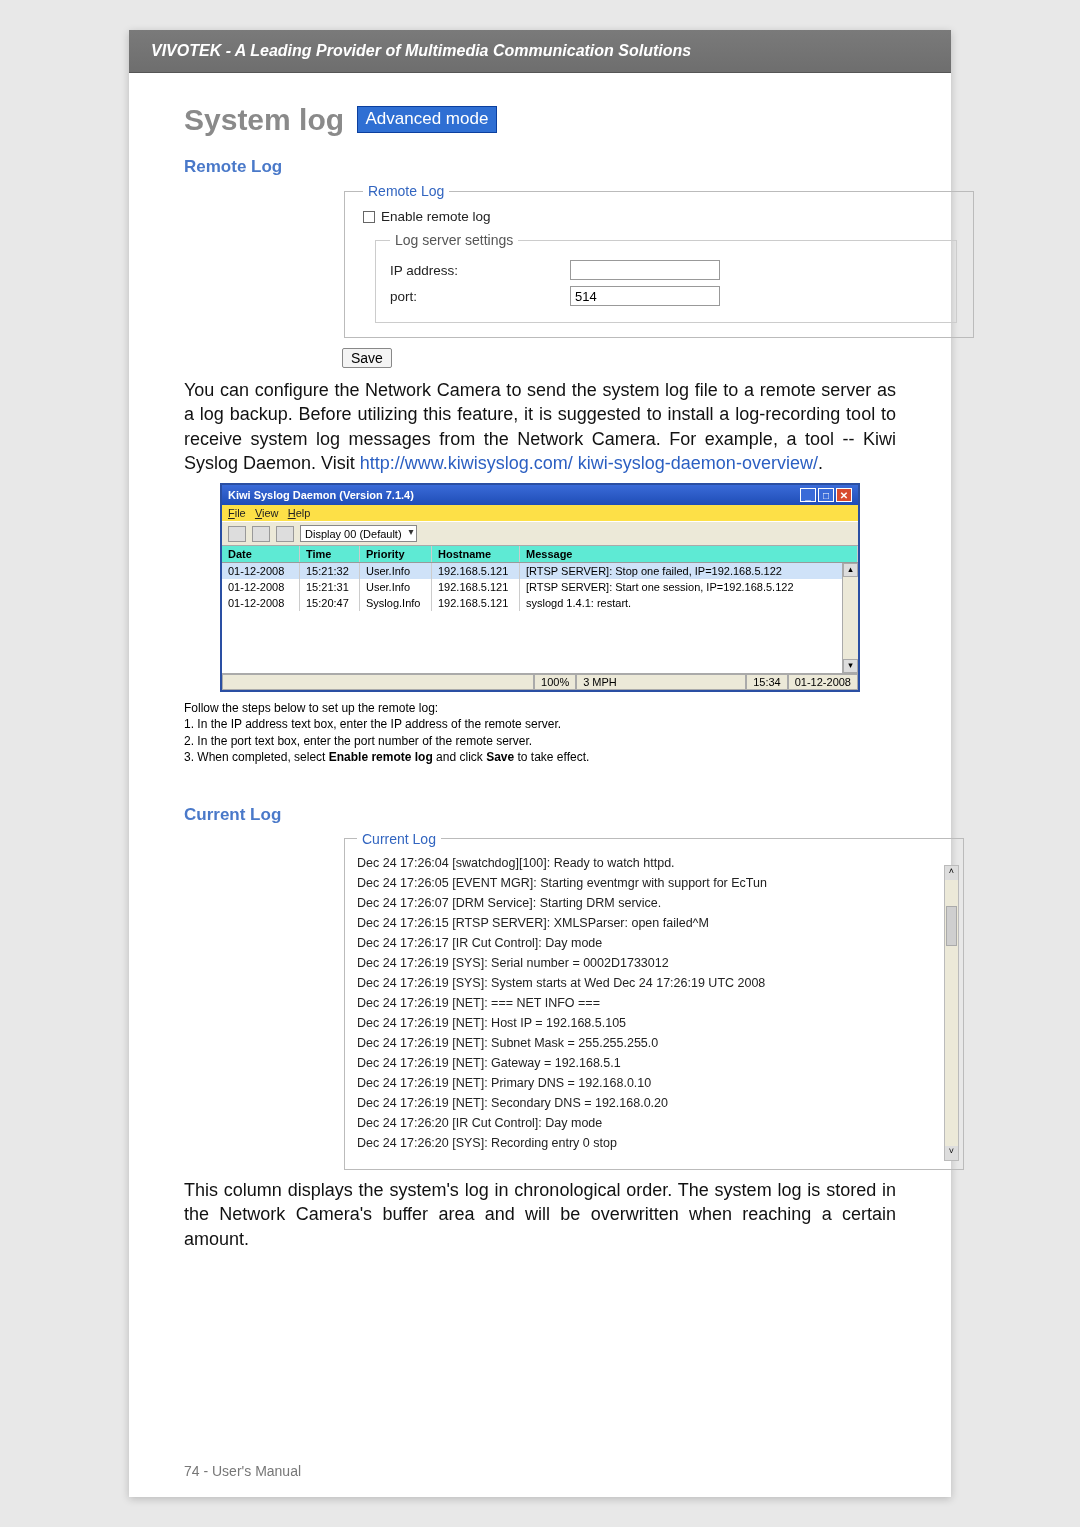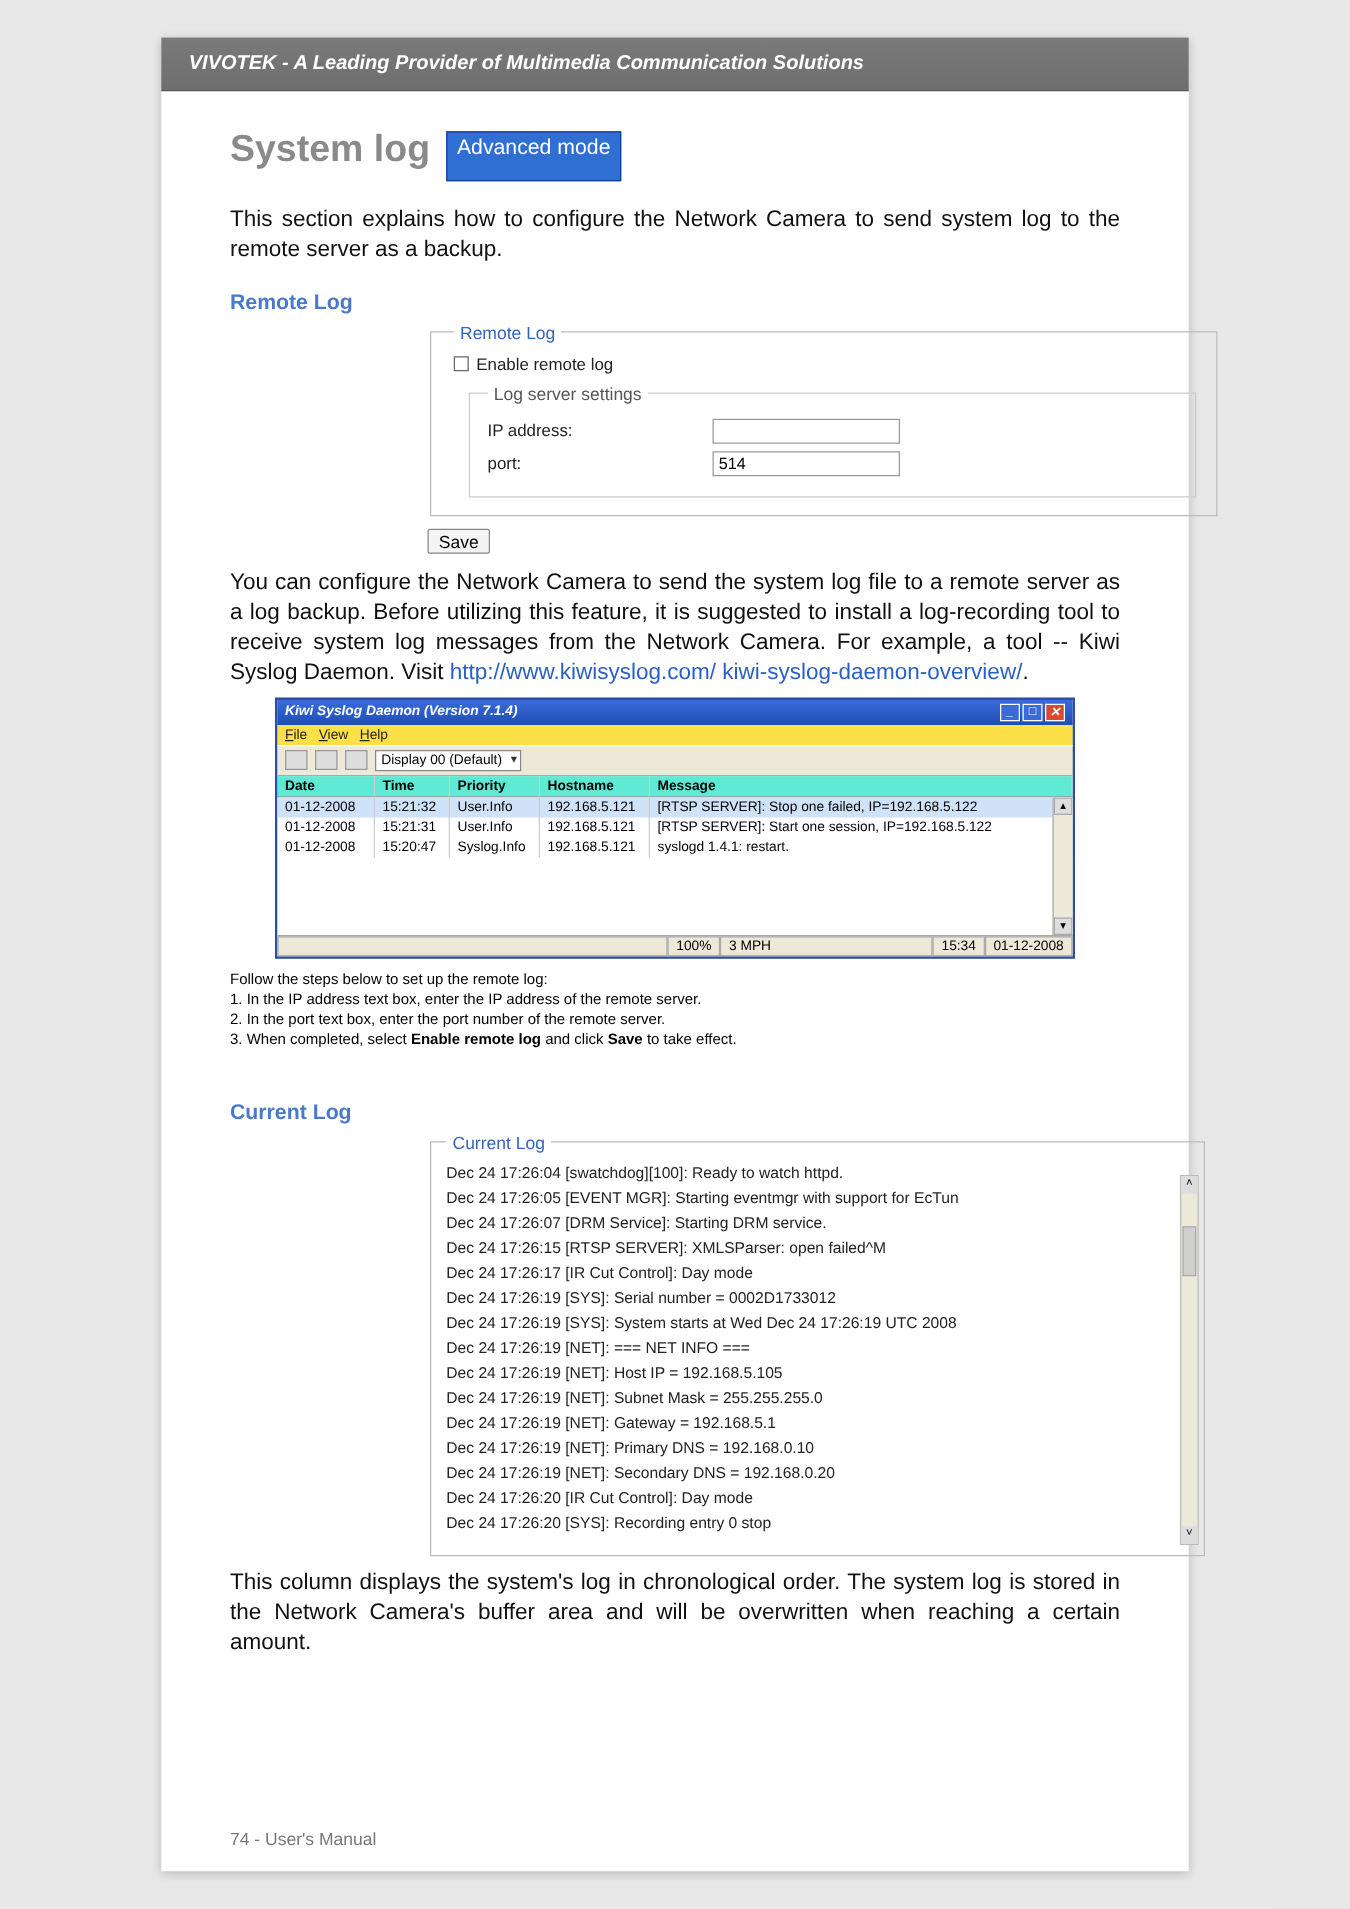--- a/index.html
+++ b/index.html
@@ -1,36 +1,36 @@
 <!DOCTYPE html>
 <html><head>
 <meta charset="utf-8">
 <style>
   * { box-sizing: border-box; margin: 0; padding: 0; }
   body { background: #e8e8e8; font-family: Arial, Helvetica, sans-serif; width: 1080px; margin: 0 auto; }
   .page { background: #fff; width: 822px; margin: 30px auto; padding: 0 0 30px 0; box-shadow: 0 2px 8px rgba(0,0,0,.2); position: relative; min-height: 1467px; }
   .banner { background: linear-gradient(#7a7a7a, #6e6e6e); color: #fff; font-style: italic; font-weight: bold; font-size: 16px; padding: 12px 22px; border-bottom: 1px solid #555; }
   .content { padding: 30px 55px 0 55px; }
   h1.sys { font-family: Arial, sans-serif; font-weight: bold; color: #8a8a8a; font-size: 30px; display: inline-block; margin-right: 8px; }
-  .badge { display: inline-block; background: #2f6fd3; border: 1px solid #0b3f9e; color: #fff; font-size: 17px; padding: 2px 8px 16px; vertical-align: 6px; text-align: center; }
+  .badge { display: inline-block; background: #2f6fd3; border: 1px solid #0b3f9e; color: #fff; font-size: 17px; padding: 2px 8px 3px; vertical-align: 6px; text-align: center; }
   p.body { font-size: 18px; color: #111; margin: 18px 0 8px; text-align: justify; line-height: 1.35; }
   .sect-title { color: #4a79c9; font-weight: bold; font-size: 17px; margin: 20px 0 6px; }
   fieldset.remote { border: 1px solid #bbb; margin-left: 160px; width: 630px; padding: 4px 16px 14px 18px; }
   fieldset.inner { border: 1px solid #ccc; margin: 8px 0 0 12px; padding: 6px 14px 10px 14px; }
   legend { color: #3265c0; font-size: 14px; padding: 0 5px; }
   legend.sub { color: #555; }
   .row { display: flex; align-items: center; margin: 6px 0; font-size: 13.5px; color: #222; }
   .row label { width: 180px; }
   .row input[type=text] { width: 150px; border: 1px solid #999; padding: 2px 4px; font-size: 13px; height: 20px; }
   .chk { margin-right: 6px; width: 12px; height: 12px; border: 1px solid #666; display: inline-block; vertical-align: middle; }
   .save-btn { margin: 10px 0 6px 158px; font-size: 14px; background: #f4f4f4; border: 1px solid #888; padding: 1px 8px; border-radius: 2px; cursor: pointer; }
   a.link { color: #2b5fc2; text-decoration: none; }
   .kiwi-wrap { margin: 6px auto 8px; width: 640px; }
   .kiwi-win { border: 2px solid #2a4fa3; background: #ece9d8; font-size: 11px; }
-  .kiwi-title { background: linear-gradient(#3a6bd8,#1f4db6); color: #fff; font-weight: bold; padding: 3px 6px; display: flex; justify-content: space-between; align-items: flex-start; font-style: italic; }
+  .kiwi-title { background: linear-gradient(#3a6bd8,#1f4db6); color: #fff; font-weight: bold; padding: 3px 6px; display: flex; justify-content: space-between; align-items: center; }
   .kiwi-title .ctrls { display: flex; gap: 2px; }
   .ctrls span { width: 16px; height: 14px; border: 1px solid #fff; display: inline-flex; align-items: center; justify-content: center; font-size: 10px; background: #3a6bd8; }
   .ctrls span:last-child { background: #d84a2f; }
   .kiwi-menu { background: #fde047; padding: 2px 6px; font-size: 11px; color: #222; }
   .kiwi-menu u { text-decoration: underline; }
   .kiwi-tool { background: #ece9d8; padding: 3px 6px; display: flex; align-items: center; gap: 6px; border-top: 1px solid #fff; border-bottom: 1px solid #aaa; }
   .kiwi-tool .ic { width: 18px; height: 16px; border: 1px solid #999; background: #ddd; display: inline-block; }
   .kiwi-sel { border: 1px solid #888; background: #fff; font-size: 11px; padding: 0 14px 0 4px; height: 17px; display: inline-flex; align-items: center; position: relative; }
   .kiwi-sel:after { content: "▾"; position: absolute; right: 2px; top: 0; font-size: 10px; color: #333; }
   .kiwi-head { display: flex; background: #5eead4; border-bottom: 1px solid #999; font-weight: bold; }
@@ -57,21 +57,20 @@
 
 <div class="page">
   <div class="banner">VIVOTEK - A Leading Provider of Multimedia Communication Solutions</div>
 
   <div class="content">
     <div>
       <h1 class="sys">System log</h1>
       <span class="badge">Advanced mode</span>
     </div>
 
-    <p class="body">This section explains how to configure the Network Camera to send system log to the remote server as a backup.</p>
 
     <div class="sect-title">Remote Log</div>
 
     <fieldset class="remote">
       <legend>Remote Log</legend>
       <div class="row">
         <span class="chk"></span>
         <span>Enable remote log</span>
       </div>
       <fieldset class="inner">

